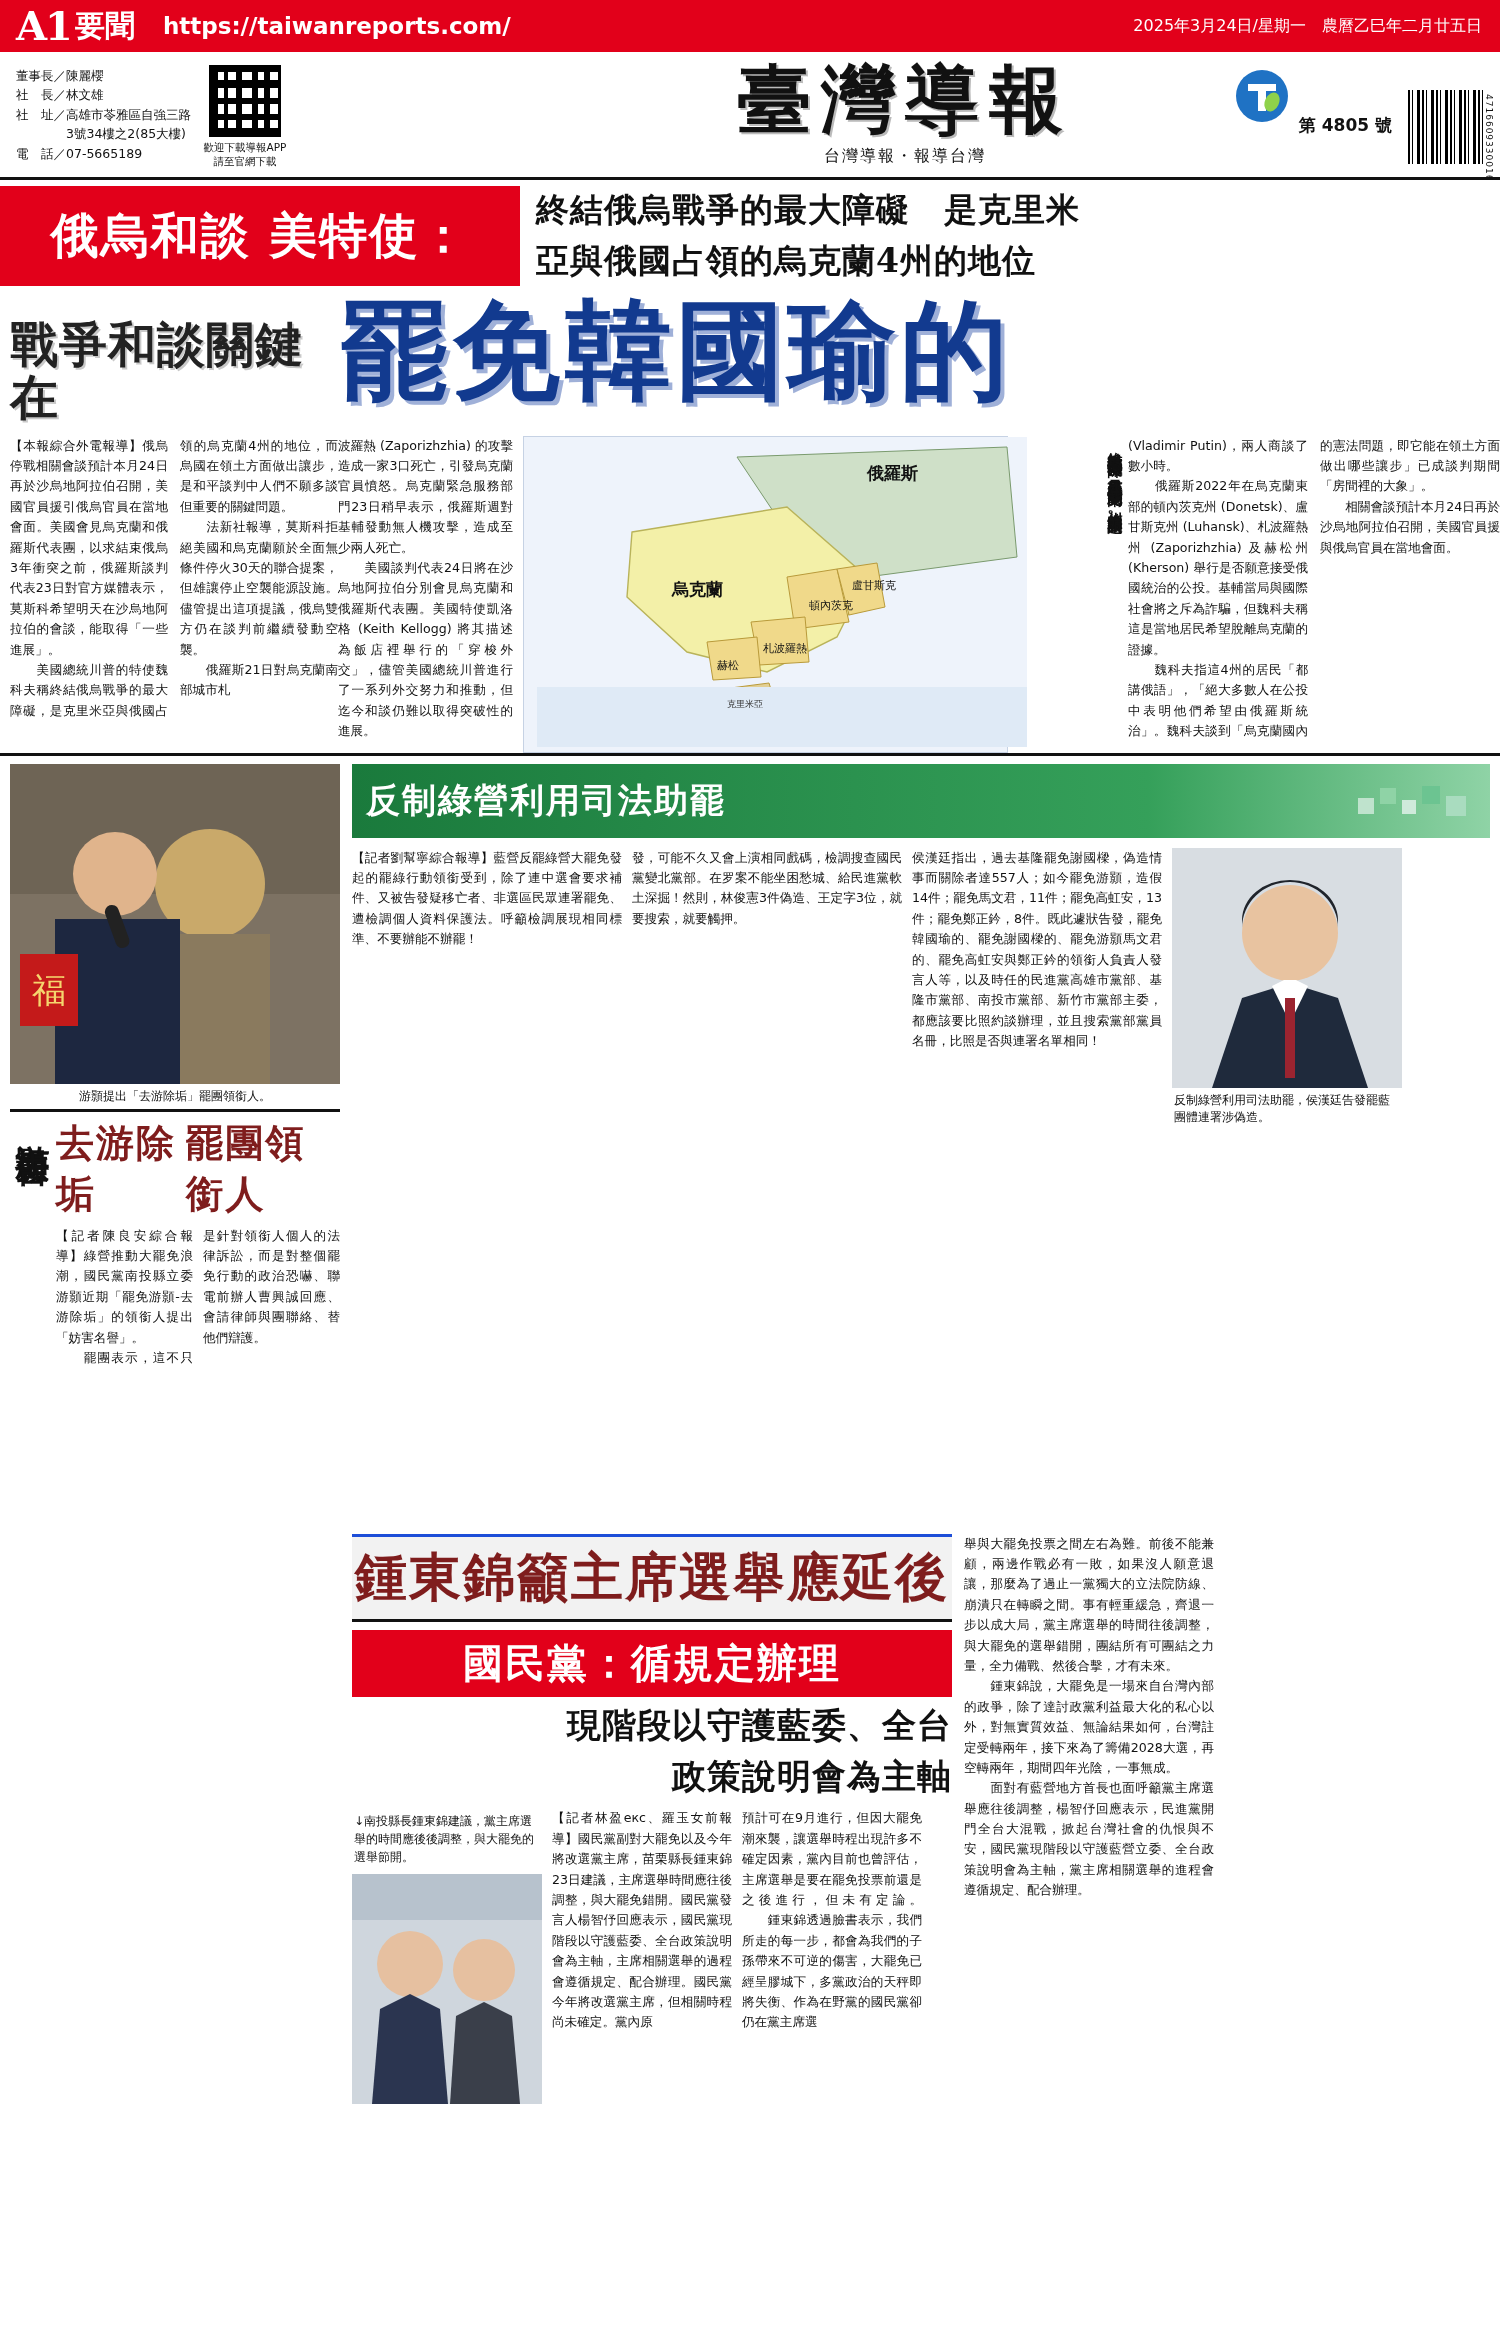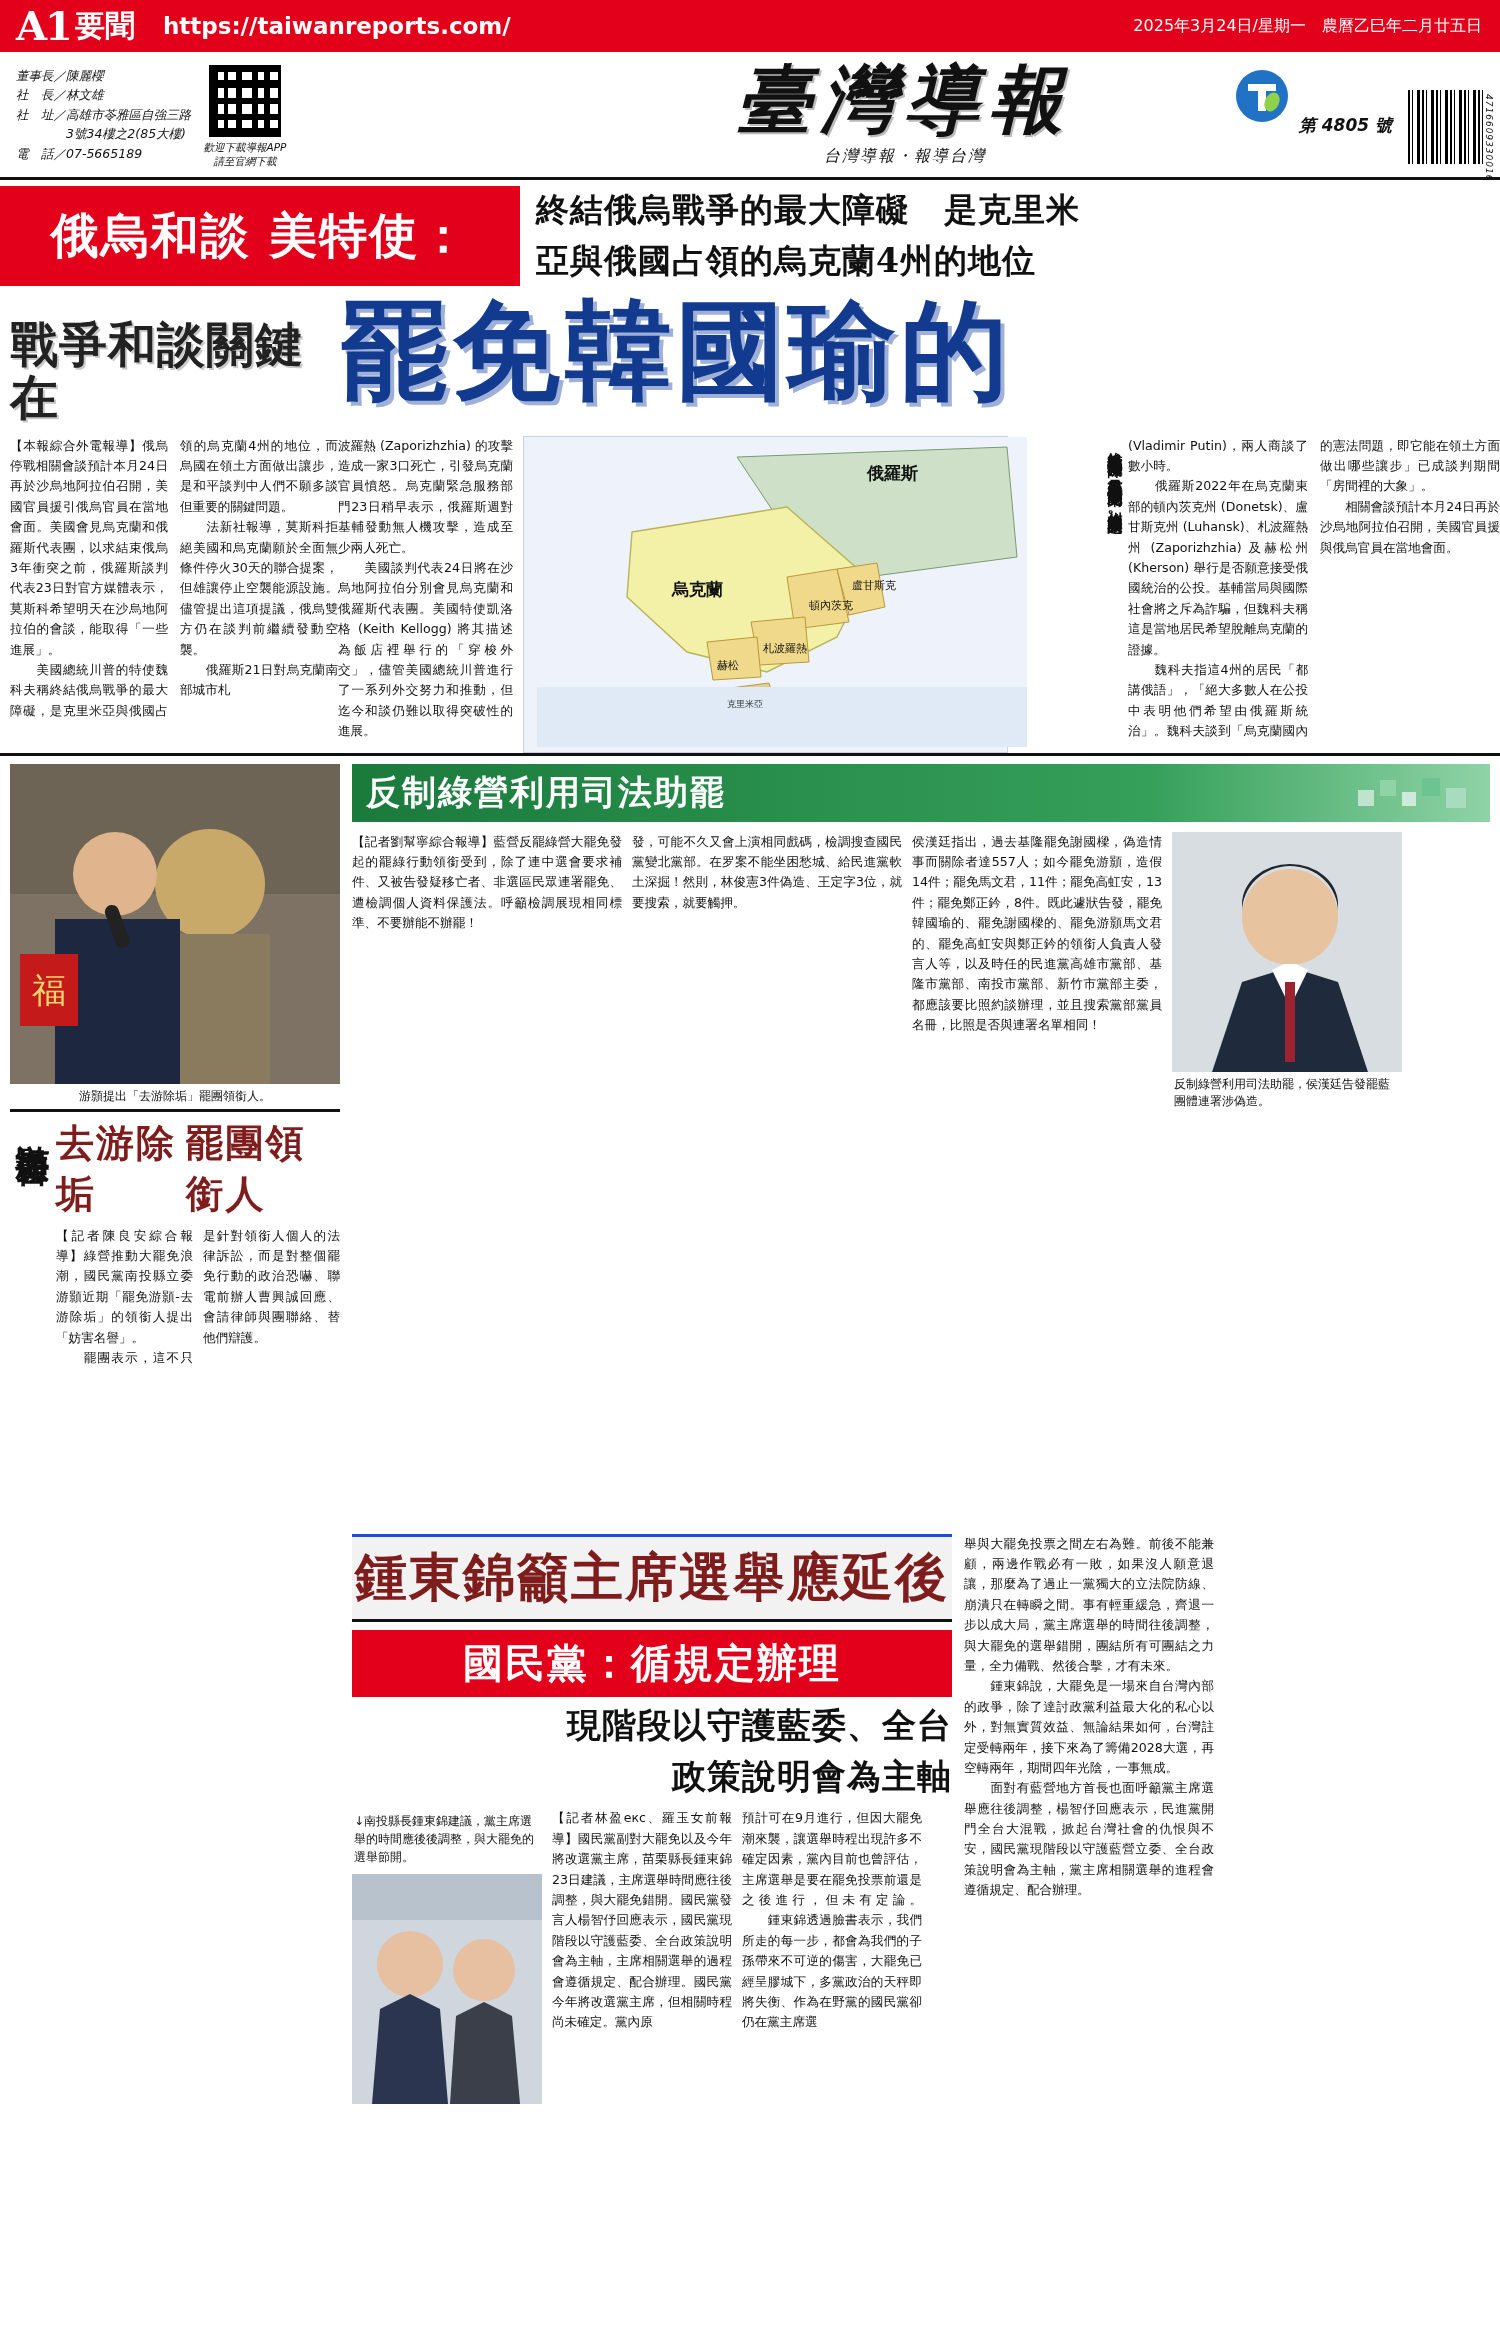--- a/index.html
+++ b/index.html
@@ -32,21 +32,21 @@
     font-size:23px; font-weight:bold; margin-left:28px;
     font-family:"DejaVu Sans","Liberation Sans",sans-serif;
   }
   .topbar .date {
     position:absolute; right:18px; font-size:16px;
   }
 
   
   .masthead {
     height:128px; position:relative; border-bottom:3px solid #111;
-    display:flex; align-items:center;font-style:italic;
+    display:flex; align-items:center;
   }
   .pubinfo {
     width:180px; font-size:12.5px; line-height:1.55; padding-left:16px;
     color:#111;
   }
   .pubinfo div { white-space:nowrap; }
   .qr-wrap { width:130px; text-align:center; padding-top:4px; }
   .qr {
     width:72px; height:72px; margin:0 auto;
     background:
@@ -140,21 +140,21 @@
   .sec2 { display:flex; margin-top:8px; padding:0 10px; }
   .photo {
     background:#6b6257; position:relative; overflow:hidden;
   }
   .caption { font-size:12px; text-align:center; padding:4px 2px; color:#111; }
 
   .greenbar {
     background:linear-gradient(90deg,#1a7a3c,#35a05a 70%,#8fd3a6);
     color:#fff; font-family:"DejaVu Serif","Liberation Serif",serif;
     font-weight:bold; font-size:34px; letter-spacing:2px;
-    padding:6px 14px; display:flex; align-items:center;
+    padding:14px 14px; display:flex; align-items:center;
   }
   .head2 {
     font-family:"DejaVu Serif","Liberation Serif",serif;
     font-weight:bold; font-size:72px; letter-spacing:2px; line-height:1;
     color:#111; display:flex; align-items:center; margin-top:6px;
   }
   .head2 .hl { background:#111; color:#fff; padding:2px 4px; }
 
   .vertitle {
     writing-mode:vertical-rl; text-orientation:upright;

